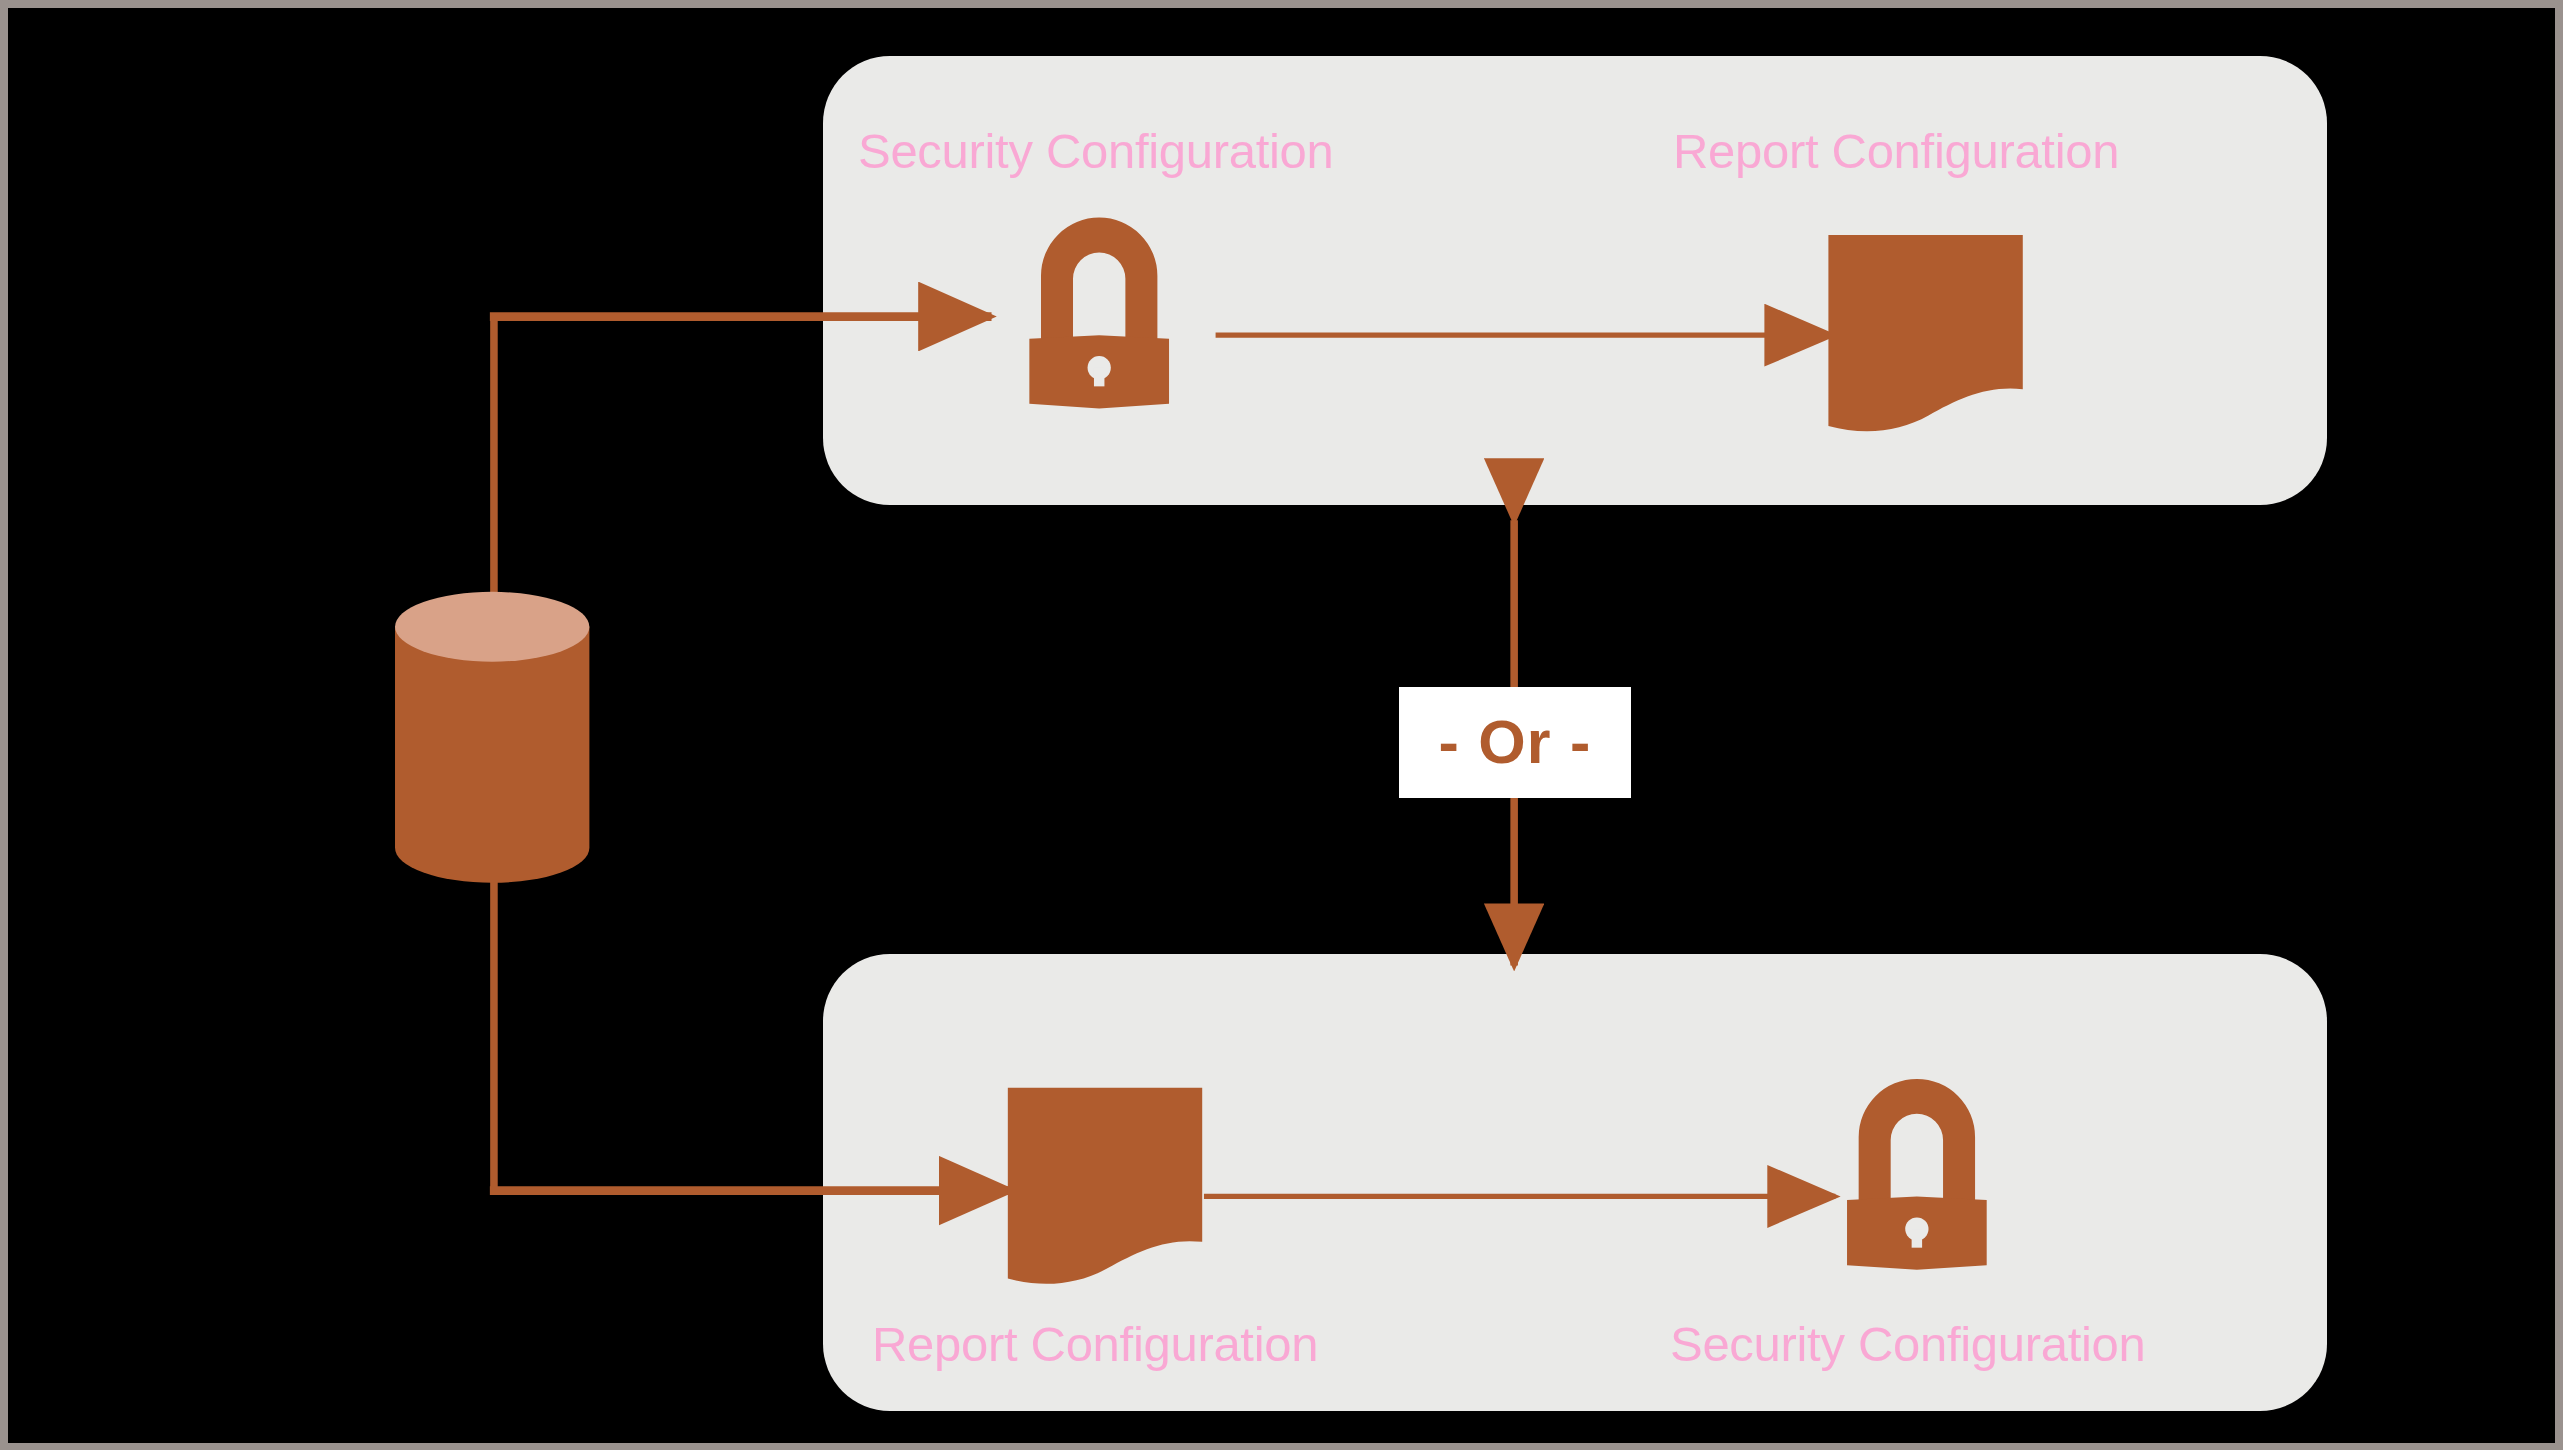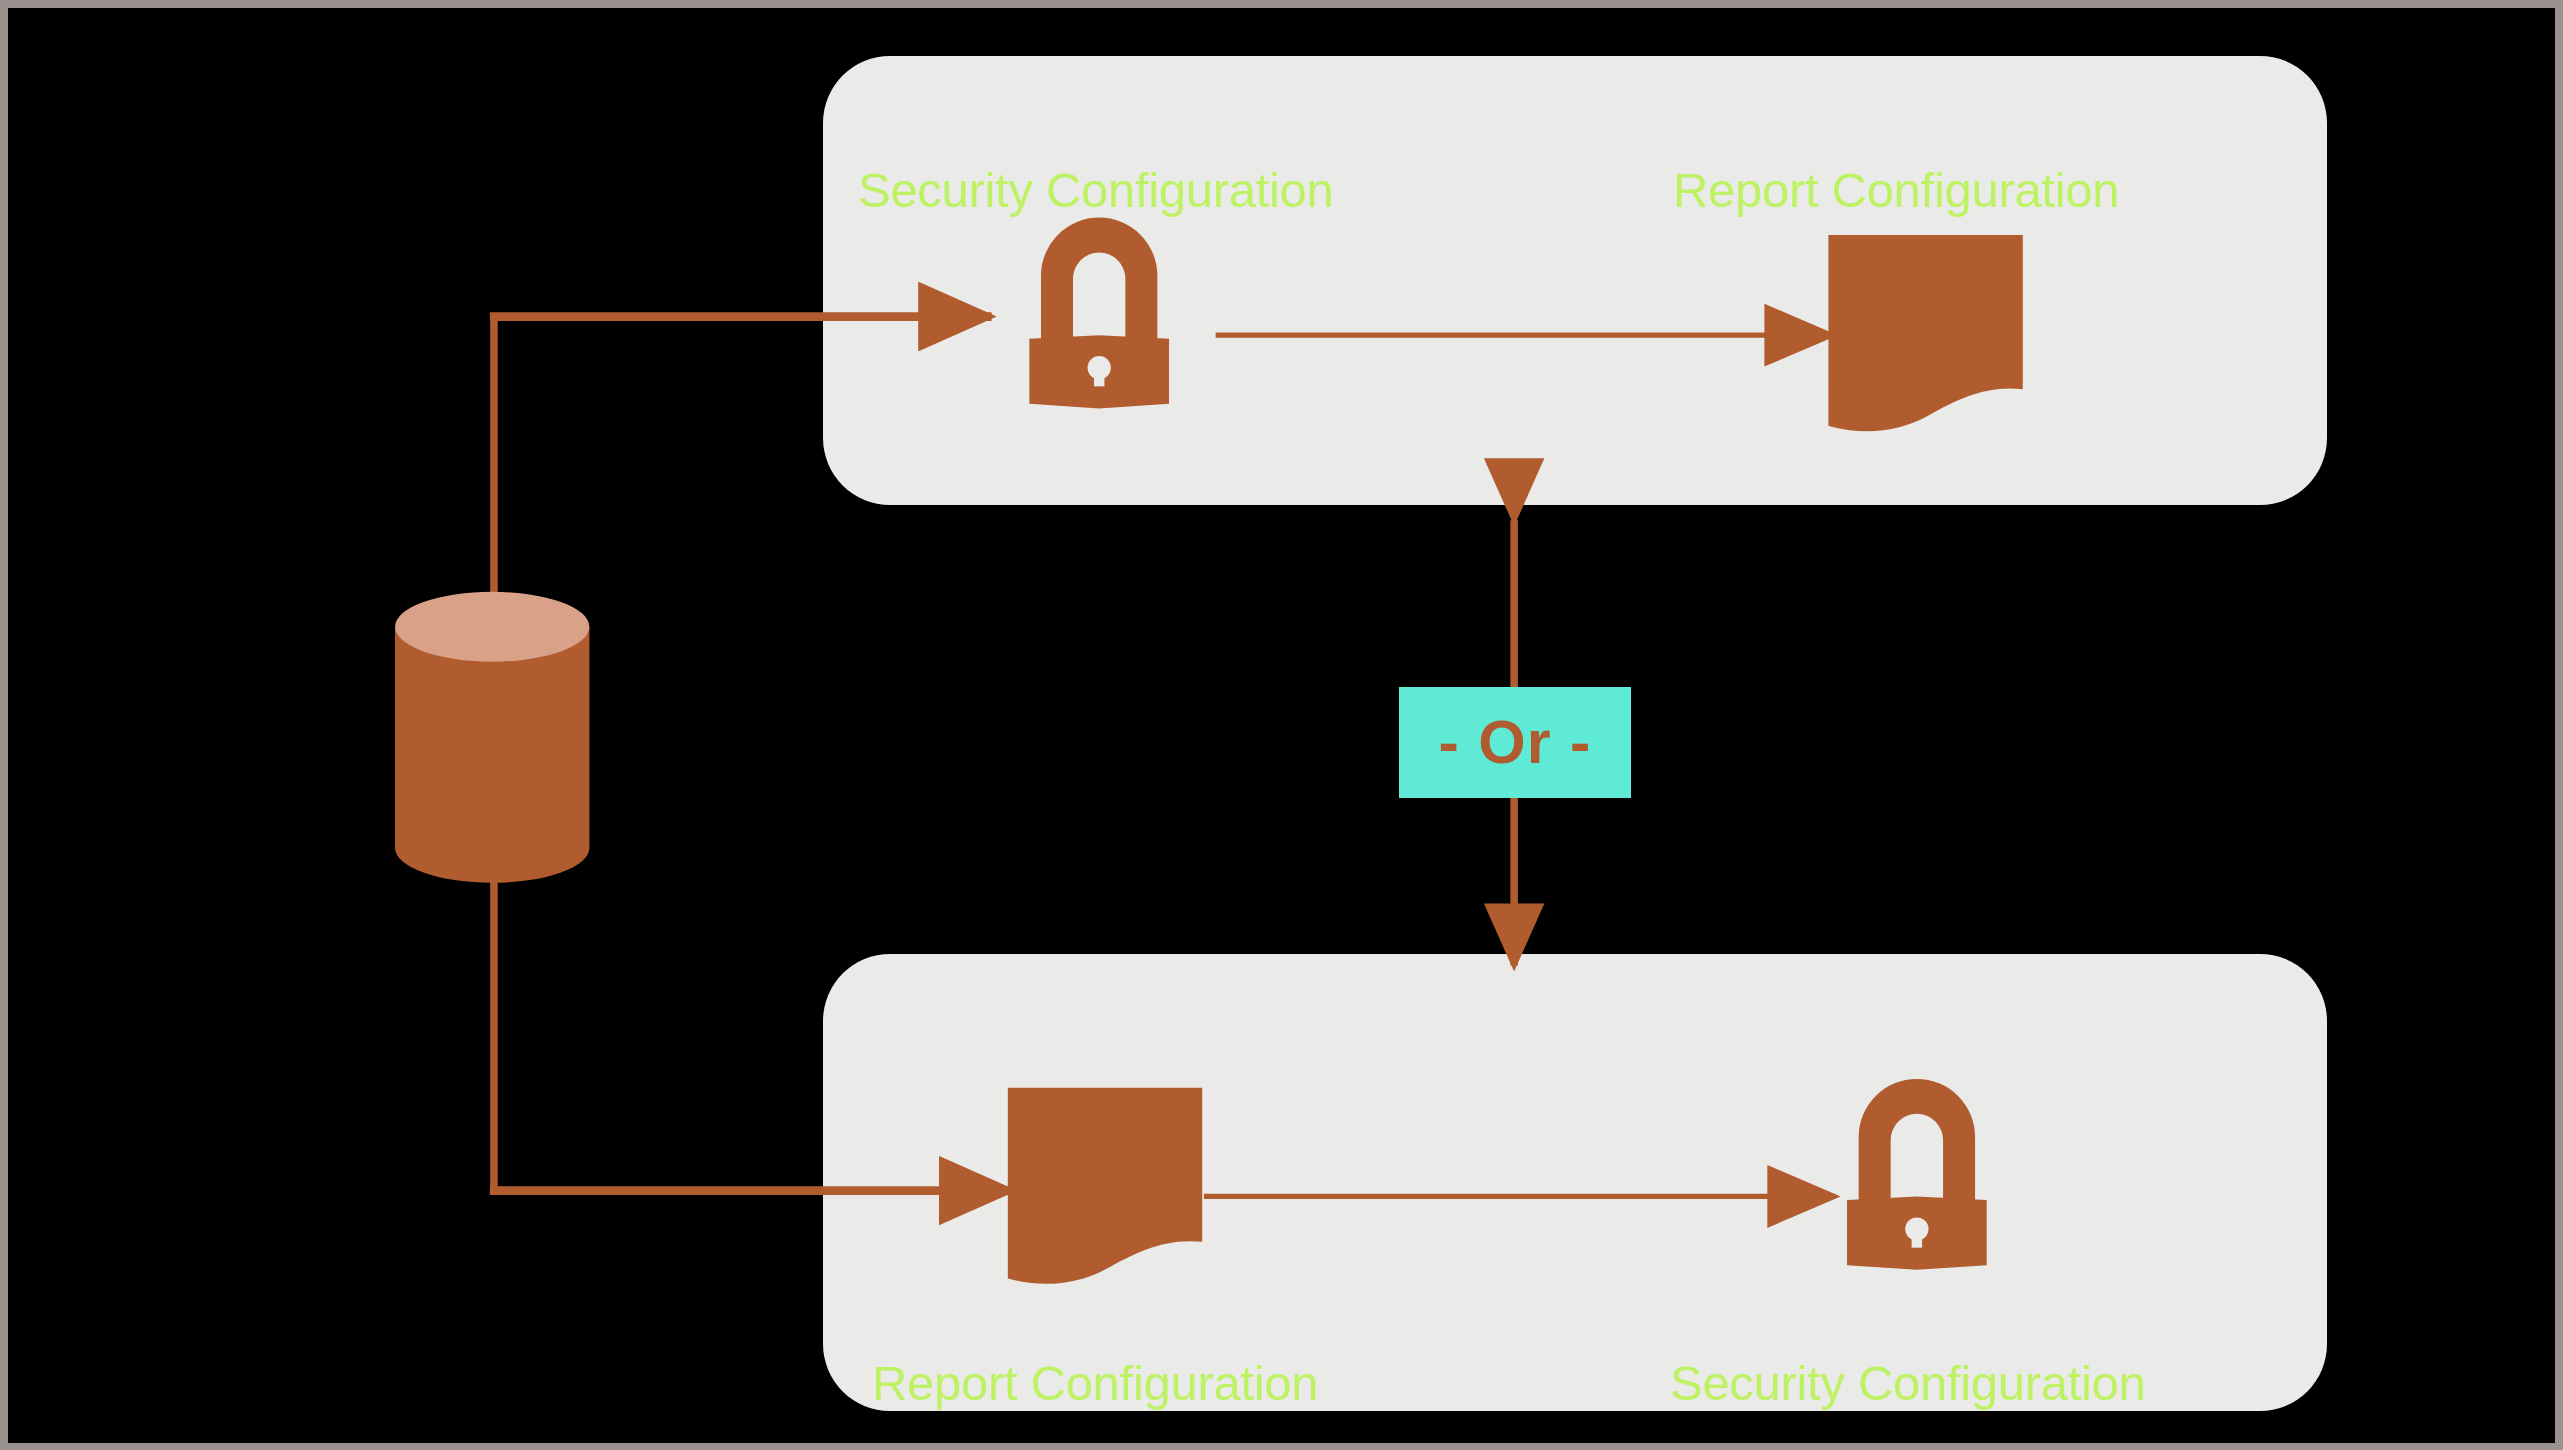--- a/index.html
+++ b/index.html
@@ -49,41 +49,40 @@
   #panel-bottom {
     left: 815px;
     top: 946px;
     width: 1504px;
     height: 457px;
   }
 
   
   .caption {
     position: absolute;
-    color: #bef264;
+    color: #f9a8d4;
     font-size: 49px;
     line-height: 1;
     white-space: nowrap;
     font-family: "Liberation Sans", sans-serif;
     letter-spacing: -0.3px;
-    margin-top: 39px;
   }
   #label-top-left    { left: 850px; top: 119px; }
   #label-top-right   { left: 1665px; top: 119px; }
   #label-bottom-left { left: 864px; top: 1312px; }
   #label-bottom-right{ left: 1662px; top: 1312px; }
 
   
   #or-badge {
     position: absolute;
     left: 1391px;
     top: 679px;
     width: 232px;
     height: 111px;
-    background: #5eead4;
+    background: #ffffff;
     display: flex;
     align-items: center;
     justify-content: center;
     z-index: 6;
   }
   #or-badge-label {
     color: #B05C2E;
     font-size: 61px;
     font-weight: bold;
     line-height: 1;

